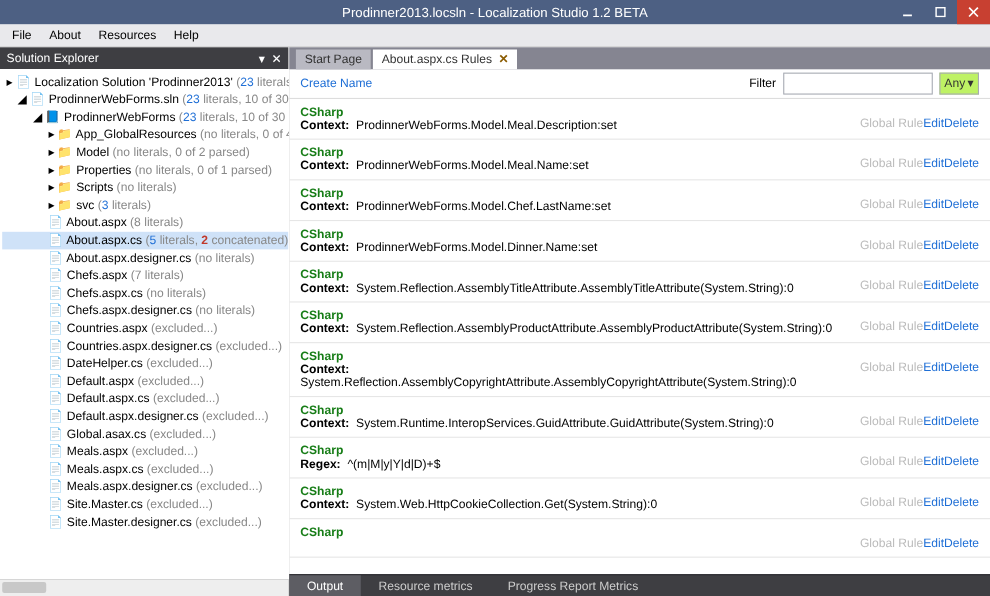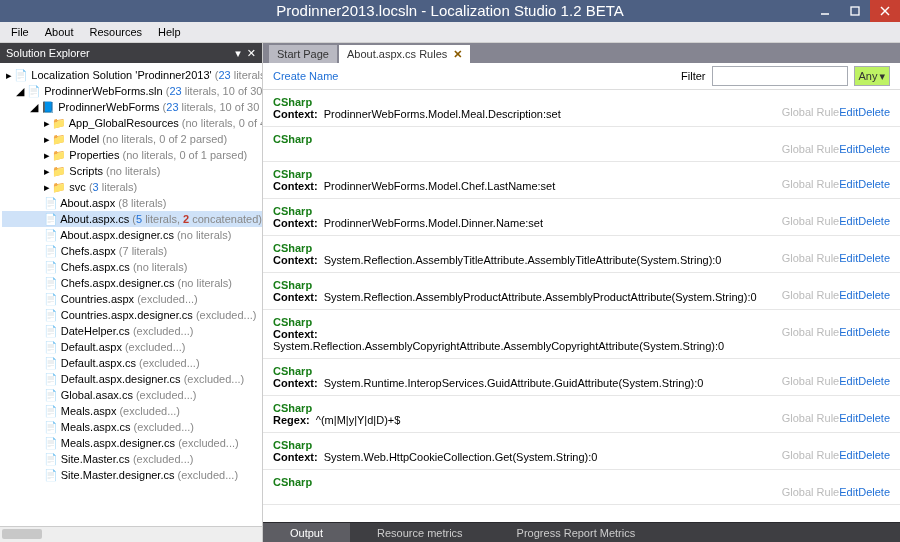--- a/index.html
+++ b/index.html
@@ -1,16 +1,16 @@
 <!DOCTYPE html>
 <html><head>
 <meta charset="utf-8">
 <style>
   html,body{margin:0;padding:0;font-family:"Segoe UI",Tahoma,sans-serif;font-size:11px;color:#000;background:#fff;height:100%;overflow:hidden}
-  .titlebar{background:#4d6083;color:#fff;height:22px;line-height:22px;text-align:center;position:relative;font-size:15px}
+  .titlebar{background:#4d6083;color:#fff;height:22px;line-height:22px;text-align:center;position:relative;font-size:12px}
   .titlebar .winbtns{position:absolute;right:0;top:0;display:flex}
   .winbtn{width:30px;height:22px;display:flex;align-items:center;justify-content:center;cursor:default}
   .winbtn.close{background:#c84031}
   .menubar{background:#e9e9ec;height:20px;display:flex;align-items:center;padding-left:4px;gap:2px;border-bottom:1px solid #d0d0d0}
   .menubar span{padding:2px 7px;cursor:default}
   .main{display:flex;height:calc(100% - 22px - 20px);}
   .explorer{width:262px;background:#f3f3f5;display:flex;flex-direction:column;border-right:1px solid #ccc}
   .expl-header{background:#3e3e42;color:#fff;height:20px;display:flex;align-items:center;justify-content:space-between;padding:0 6px}
   .expl-header .ico{display:flex;gap:6px}
   .tree{flex:1;overflow:auto;background:#fff;padding:4px 0 4px 2px}
@@ -33,21 +33,21 @@
   .tool input{width:130px;height:16px;border:1px solid #a7abb3}
   .tool .any{border:1px solid #a7abb3;height:18px;line-height:16px;padding:0 4px;background:#bef264;color:#333;display:flex;align-items:center;gap:2px}
   .rules{flex:1;overflow:auto}
   .rule{border-bottom:1px solid #e6e6e6;padding:6px 10px;display:flex;justify-content:space-between;align-items:flex-start;gap:10px}
   .rule .l .t{color:#177d17;font-weight:bold}
   .rule .l .c{margin-top:0}
   .rule .l .c b{font-weight:bold;color:#000}
   .rule .r{white-space:nowrap;color:#bbb;display:flex;gap:0;padding-top:10px}
   .rule .r .lk{color:#1f6fd6;cursor:pointer}
   .bottabs{height:20px;background:#3e3e42;color:#ccc;display:flex;align-items:center;border-top:1px solid #2a2a2e}
-  .bottabs span{padding:0 27px;height:20px;line-height:20px}
+  .bottabs span{padding:0 16px;height:20px;line-height:20px}
   .bottabs span.active{background:#5d5d63;color:#fff}
   svg{display:block}
 </style>
 </head>
 <body>
 
 <div class="titlebar">
   <span>Prodinner2013.locsln - Localization Studio 1.2 BETA</span>
   <div class="winbtns">
     <div class="winbtn">
@@ -145,20 +145,21 @@
           </div>
           <div class="r">
             <span>Global Rule</span>
             <span class="lk">Edit</span>
             <span class="lk">Delete</span>
           </div>
         </div>
         <div class="rule">
           <div class="l">
             <div class="t">CSharp</div>
+            <div class="c"><b>Context:</b>&nbsp; ProdinnerWebForms.Model.Meal.Name:set</div>
           </div>
           <div class="r">
             <span>Global Rule</span>
             <span class="lk">Edit</span>
             <span class="lk">Delete</span>
           </div>
         </div>
         <div class="rule">
           <div class="l">
             <div class="t">CSharp</div>

